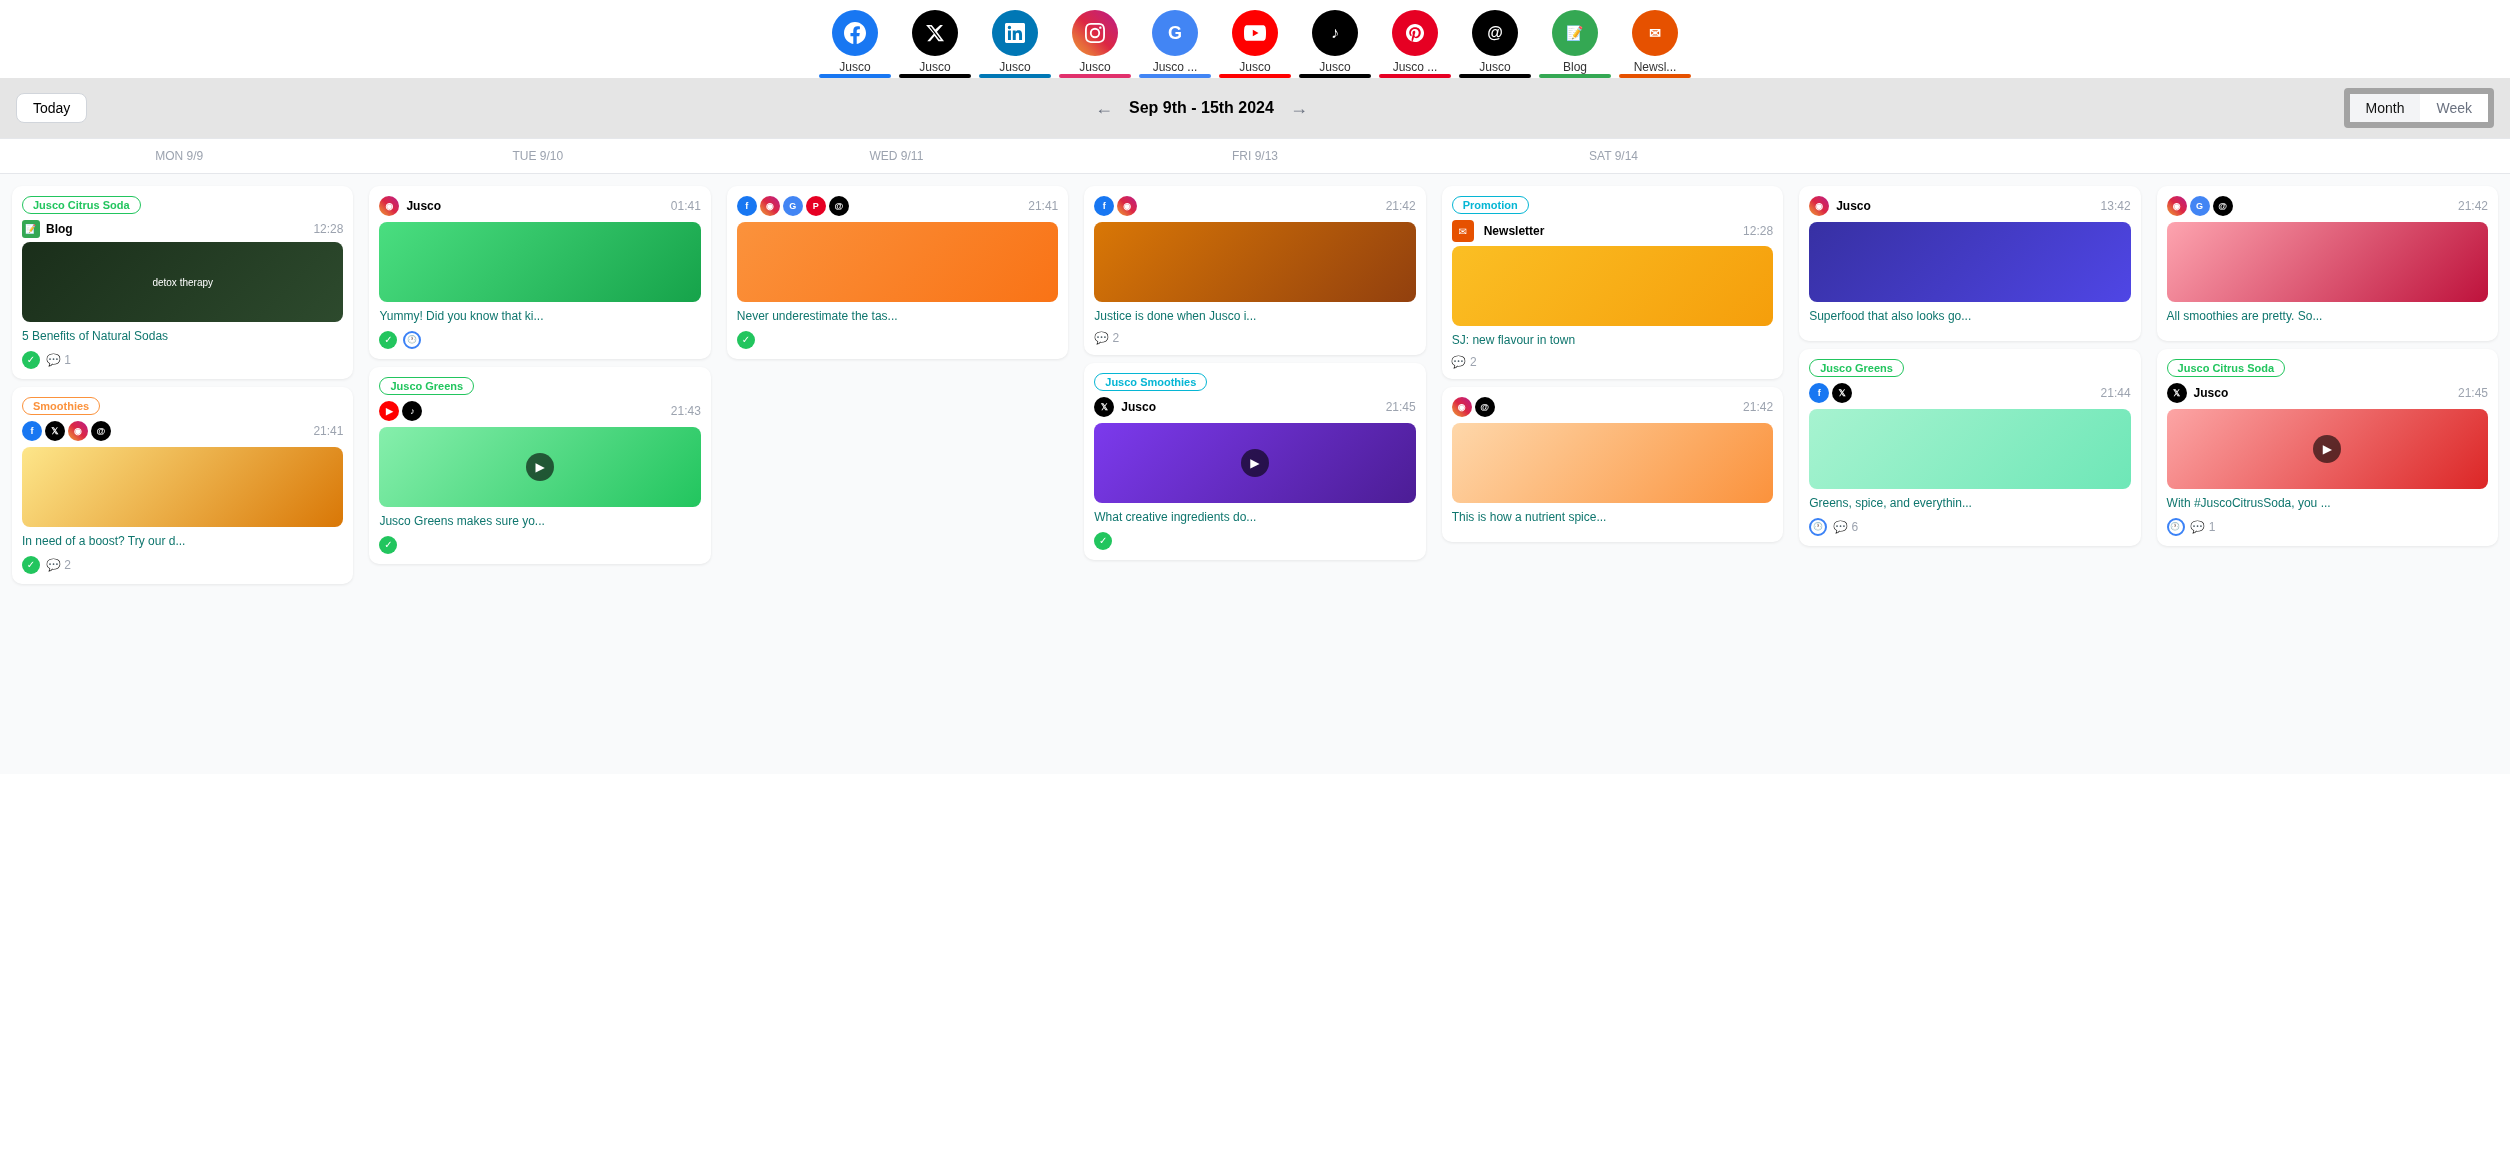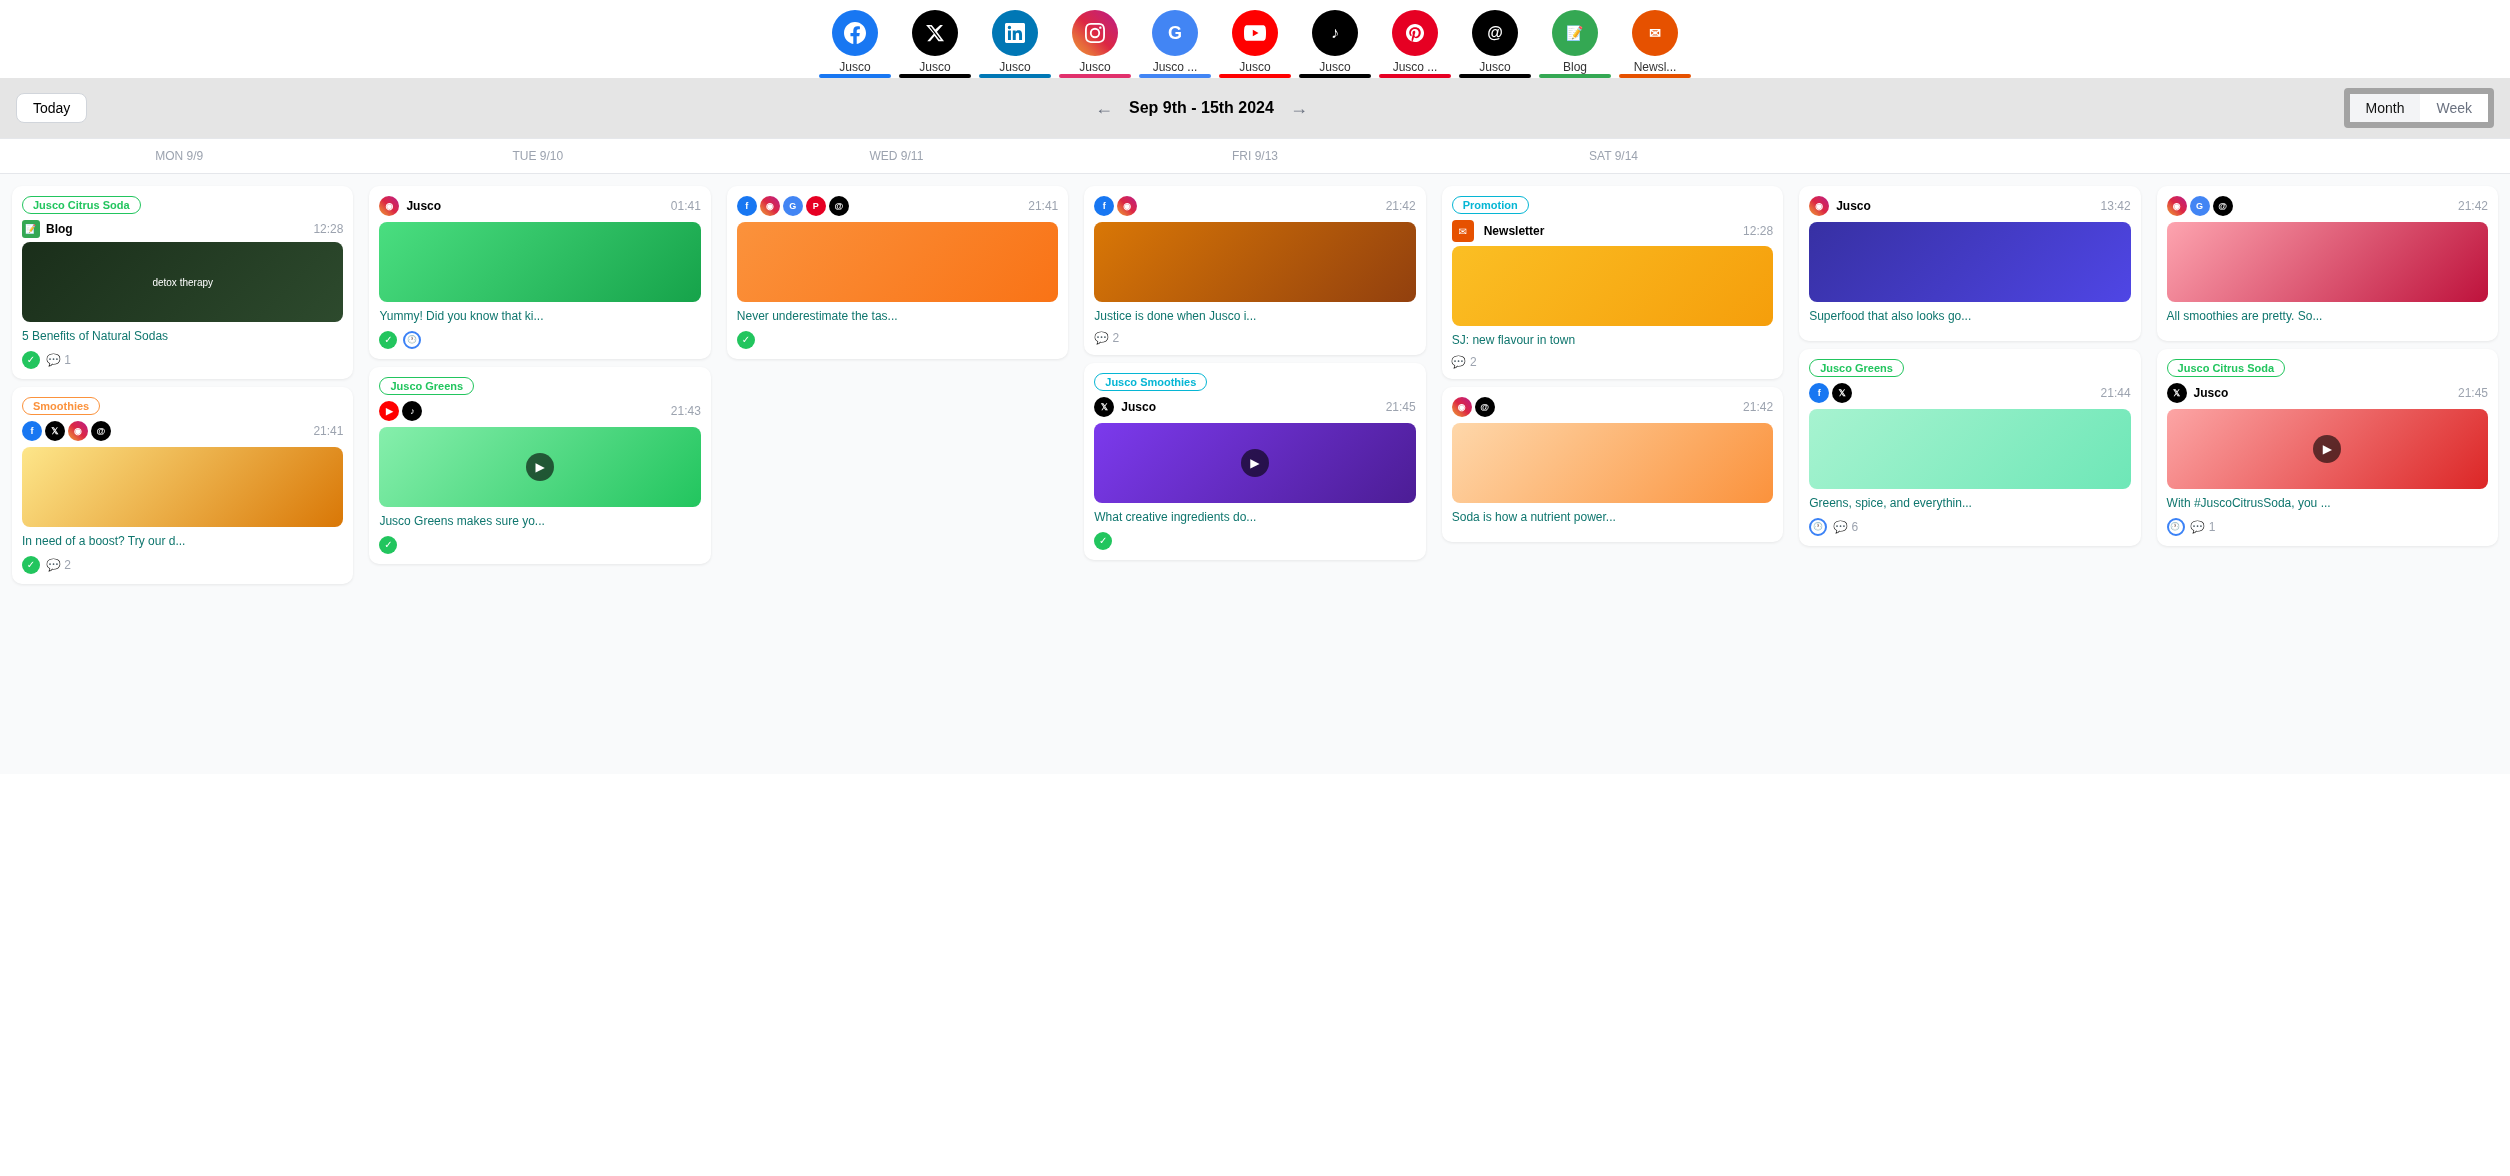--- a/index.html
+++ b/index.html
@@ -589,21 +589,21 @@
 
     <div class="card">
       <div class="card-header">
         <div class="card-icons">
           <div class="mini-icon ig" style="font-size:9px;">◉</div>
           <div class="mini-icon th" style="font-size:9px;">@</div>
         </div>
         <span class="card-time">21:42</span>
       </div>
       <div class="card-img img-peach"></div>
-      <div class="card-text">Soda is how a nutrient power...</div>
+      <div class="card-text">This is how a nutrient spice...</div>
     </div>
   </div>
 
   <div class="cal-col">
 
     <div class="card">
       <div class="card-header">
         <div class="card-icons">
           <div class="mini-icon ig" style="font-size:9px;">◉</div>
           <span style="font-size:12px;font-weight:600;margin-left:4px;">Jusco</span>

